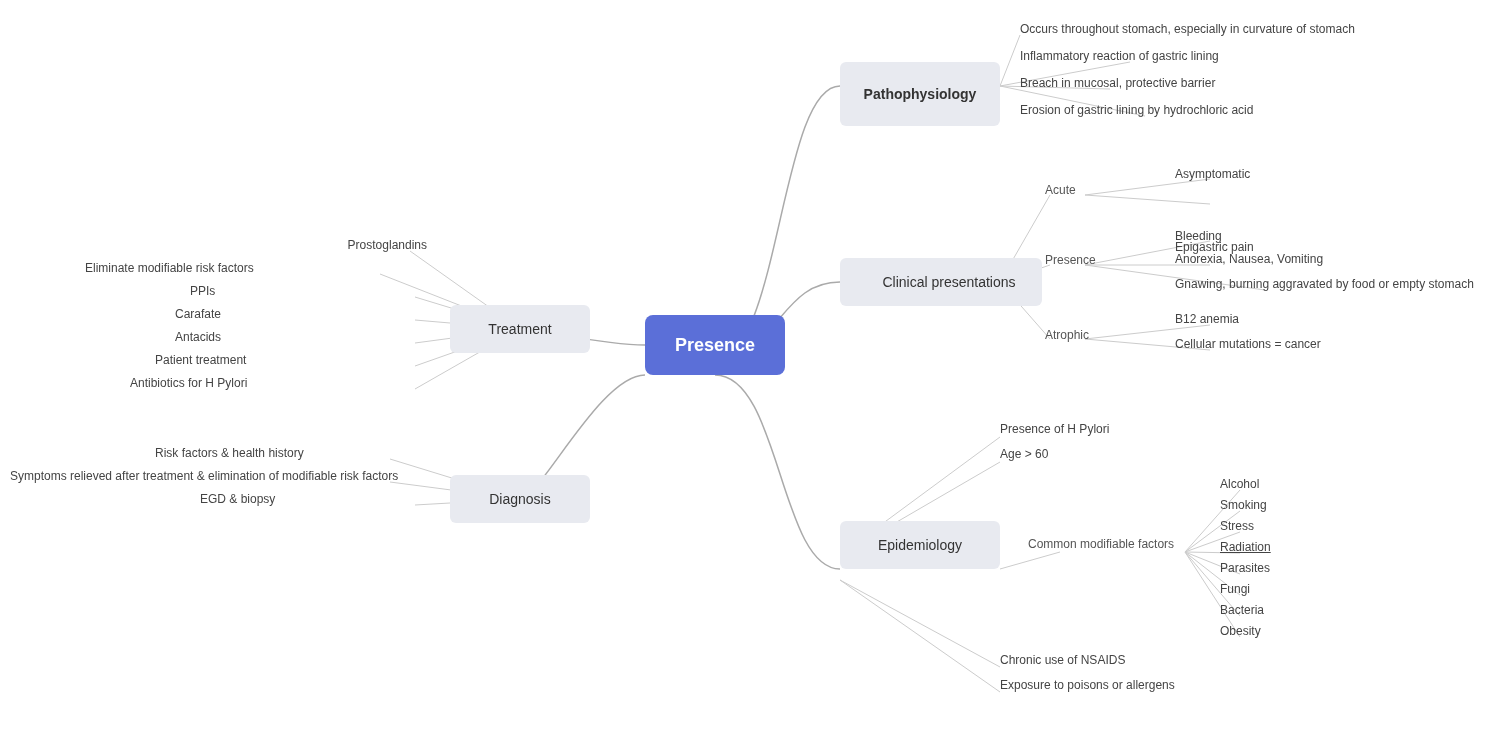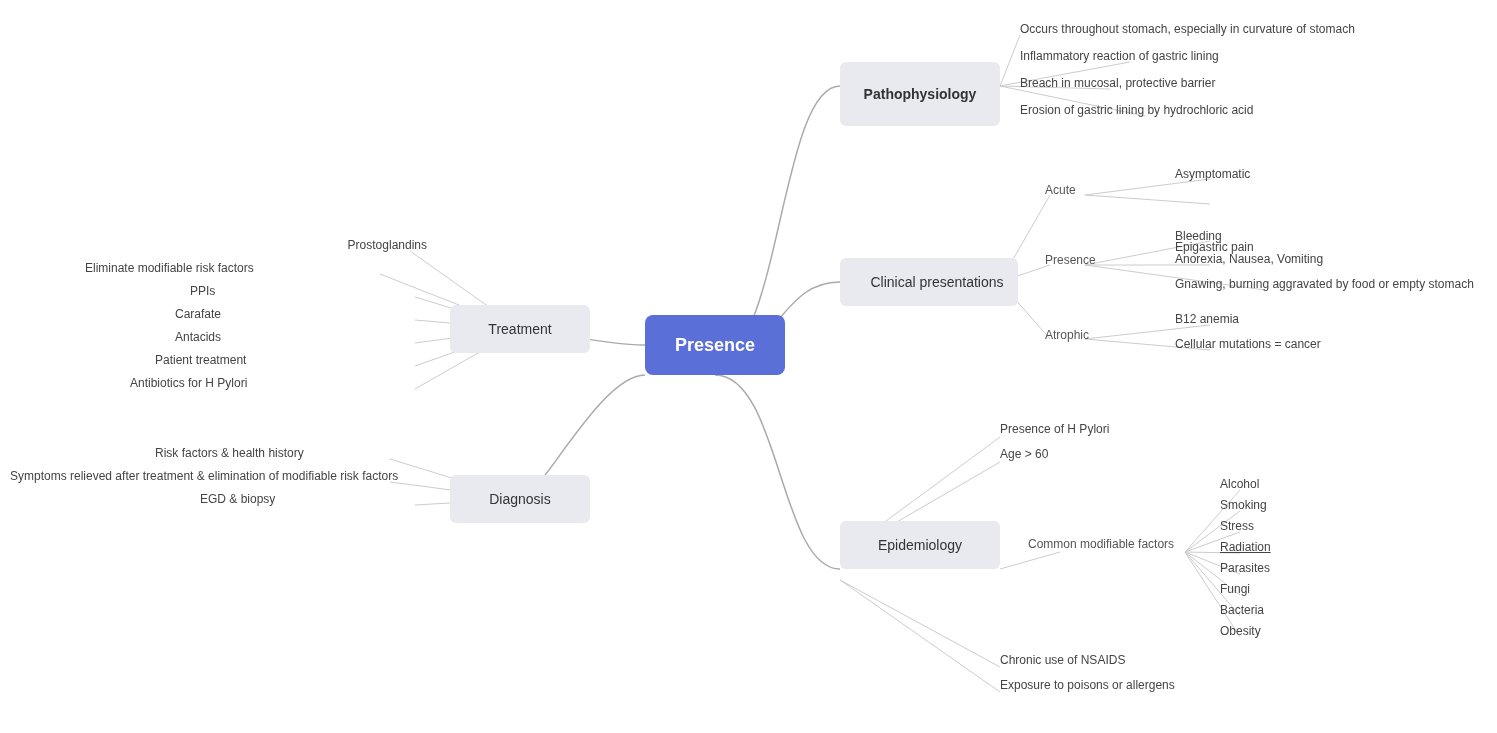--- a/index.html
+++ b/index.html
@@ -140,21 +140,21 @@
 <div class="node node-leaf" style="left:1020px; top:49px;">
   <span>Inflammatory reaction of gastric lining</span>
 </div>
 <div class="node node-leaf" style="left:1020px; top:76px;">
   <span>Breach in mucosal, protective barrier</span>
 </div>
 <div class="node node-leaf" style="left:1020px; top:103px;">
   <span>Erosion of gastric lining by hydrochloric acid</span>
 </div>
 
-<div class="node node-primary" style="left:840px; top:258px; width:178px; height:48px;padding-left:16px;">
+<div class="node node-primary" style="left:840px; top:258px; width:202px; height:48px;padding-left:16px;">
   <span>Clinical presentations</span>
 </div>
 
 <div class="node node-secondary" style="left:1045px; top:183px;">
   <span>Acute</span>
 </div>
 <div class="node node-leaf" style="left:1175px; top:167px;">
   <span>Asymptomatic</span>
 </div>
 <div class="node node-leaf" style="left:1175px; top:192px;margin-top:48px;">

